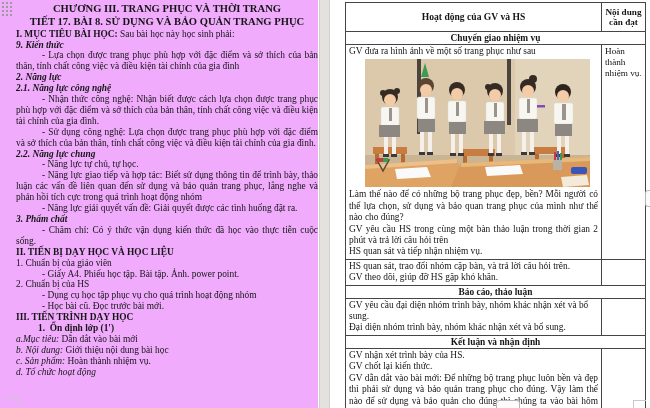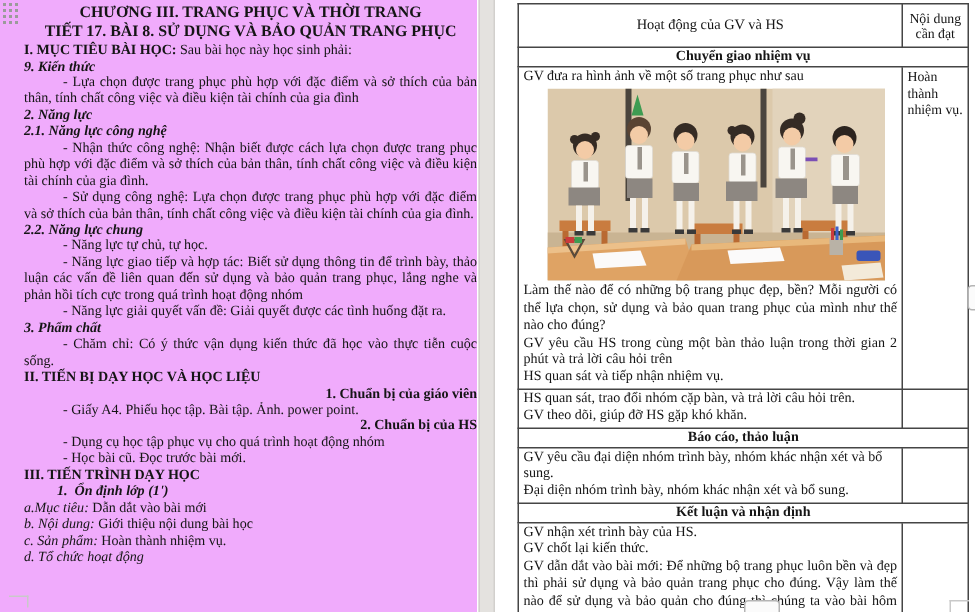--- a/index.html
+++ b/index.html
@@ -11,22 +11,22 @@
   }
   
   .left-page{position:absolute;left:0;top:0;width:318px;height:408px;background:#f0abfc;}
   .page-gap{position:absolute;left:319px;top:0;width:9px;height:408px;background:#e4e2df;border-left:1px solid #d2d0cd;border-right:1px solid #d2d0cd;}
   .left-content{position:absolute;left:16px;top:3px;width:302px;}
   .doc-title{font-weight:bold;text-align:center;font-size:10.6px;line-height:12.8px;}
   .para{margin:0;font-size:9.4px;line-height:10.9px;text-align:justify;}
   .para .prefix{white-space:pre-wrap;}
   .p-h1 .prefix{font-weight:bold;}
   .p-h2{font-weight:bold;font-style:italic;text-align:left;}
-  .p-h3{font-weight:bold;margin-left:0;text-align:right;}
-  .p-h4{font-weight:bold;margin-left:22px;text-align:left;font-style:italic;}
+  .p-h3{font-weight:normal;margin-left:0;text-align:left;}
+  .p-h4{font-weight:bold;margin-left:22px;text-align:left;}
   .p-h5{font-weight:bold;text-align:left;}
   .p-body{text-indent:26px;}
   .p-abcd{text-align:left;}
   .p-abcd .prefix{font-style:italic;}
   .p-abcd-italic{font-style:italic;text-align:left;}
 
   
   .move-handle{position:absolute;left:2px;top:2px;width:11px;height:13px;
     background-image:
       linear-gradient(#9b9b9b,#9b9b9b),linear-gradient(#9b9b9b,#9b9b9b),linear-gradient(#9b9b9b,#9b9b9b);
@@ -35,21 +35,21 @@
     background-repeat:no-repeat;}
   .move-handle i{position:absolute;width:2px;height:2px;background:#9b9b9b;}
 
   
   .gv-table{
     position:absolute;left:345px;top:2px;width:300px;
     border-collapse:collapse;table-layout:fixed;
     font-size:9.4px;line-height:11.4px;color:#151515;
   }
   .gv-table td,.gv-table th{border:1px solid #454545;padding:1px 3px;vertical-align:top;font-weight:normal;text-align:left;overflow:hidden;}
-  .gv-table th{font-weight:normal;text-align:center;vertical-align:middle;}
+  .gv-table th{font-weight:bold;text-align:center;vertical-align:middle;}
   .th-left{height:26px;font-size:9.6px;}
   .th-right{font-size:9.2px;line-height:10.5px;}
   .section-row td{font-weight:bold;text-align:center;padding:0;line-height:12px;height:12px;}
   .photo-wrap{margin:2px 0 2px 16px;line-height:0;}
   .cell-par{text-align:justify;}
   .right-cell{font-size:9.2px;line-height:11px;}
 
   
   .crop-mark{position:absolute;width:12px;height:7px;}
   .crop-bl{left:6px;top:397px;border-top:1px solid #c9c9c9;border-right:1px solid #c9c9c9;}

